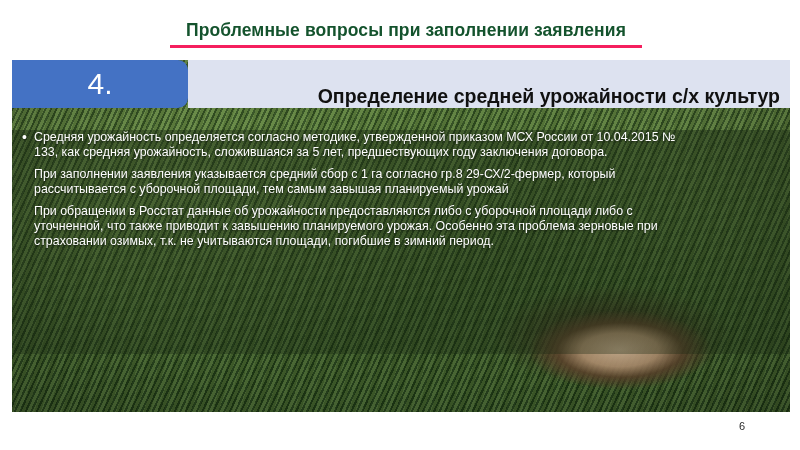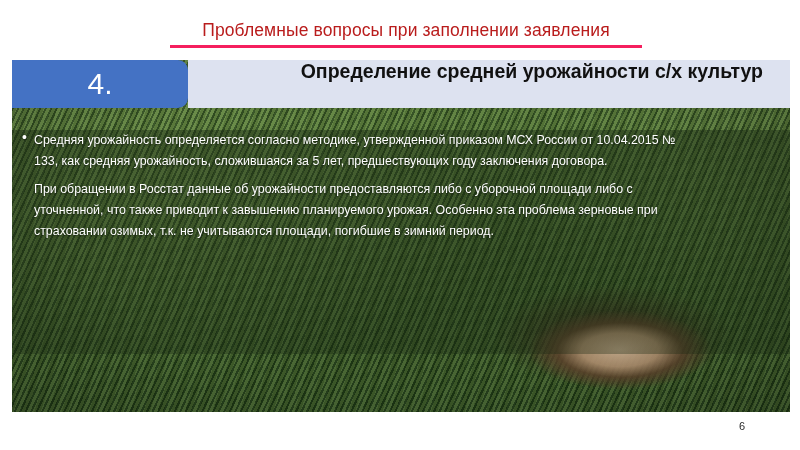--- a/index.html
+++ b/index.html
@@ -18,22 +18,22 @@
   
   #slide-title-wrap {
     position: absolute;
     left: 170px;
     top: 18px;
     width: 472px;
     text-align: center;
   }
   #slide-title {
     font-size: 17.5px;
-    font-weight: normal;
-    color: #b91c1c;
+    font-weight: bold;
+    color: #14532d;
     letter-spacing: 0.1px;
     line-height: 24px;
     white-space: nowrap;
   }
   #title-rule {
     margin-top: 3px;
     height: 3px;
     width: 472px;
     background: #f51f5e;
   }
@@ -117,43 +117,43 @@
     color: #ffffff;
     font-size: 30px;
     font-weight: normal;
     position: relative;
     z-index: 2;
   }
   #section-heading-band {
     flex: 1;
     background: #dde2f0;
     display: flex;
-    align-items: flex-start;
+    align-items: flex-end;
     justify-content: flex-end;
-    padding-right: 27px;
+    padding-right: 10px;
     box-sizing: border-box;
   }
   #section-heading-text {
     font-size: 19.5px;
     font-weight: bold;
     color: #111111;
     white-space: nowrap;
   }
 
   
   #body-copy {
     position: absolute;
     left: 0;
     top: 70px;
     width: 681px;
     padding: 0 10px 0 8px;
     box-sizing: border-box;
     color: #ffffff;
     font-size: 12.4px;
-    line-height: 21px;
+    line-height: 15px;
   }
   .para {
     margin: 0 0 7px 0;
     text-shadow: 0 1px 2px rgba(0,0,0,0.55);
   }
   .para.bulleted {
     padding-left: 14px;
     position: relative;
   }
   .para.bulleted::before {
@@ -203,19 +203,20 @@
     <div id="section-heading-band">
       <span id="section-heading-text">Определение средней урожайности с/х культур</span>
     </div>
   </div>
 
   <div id="body-copy">
     <p class="para bulleted">Средняя урожайность определяется согласно методике, утвержденной приказом МСХ России от 10.04.2015 № 133, как средняя урожайность, сложившаяся за 5 лет, предшествующих году заключения договора.</p>
 
 
 
+    <p class="para indent">При заполнении заявления указывается средний сбор с 1 га согласно гр.8 29-СХ/2-фермер, который рассчитывается с уборочной площади, тем самым завышая планируемый урожай</p>
 
     <p class="para indent">При обращении в Росстат данные об урожайности предоставляются либо с уборочной площади либо с уточненной, что также приводит к завышению планируемого урожая. Особенно эта проблема зерновые при страховании  озимых, т.к. не учитываются площади, погибшие в зимний период.</p>
   </div>
 
 </div>
 
 <div id="page-number">6</div>
 
 </body></html>

